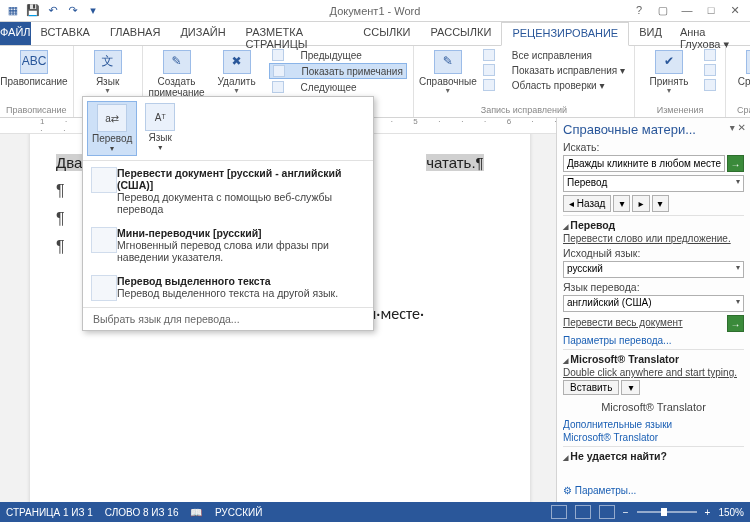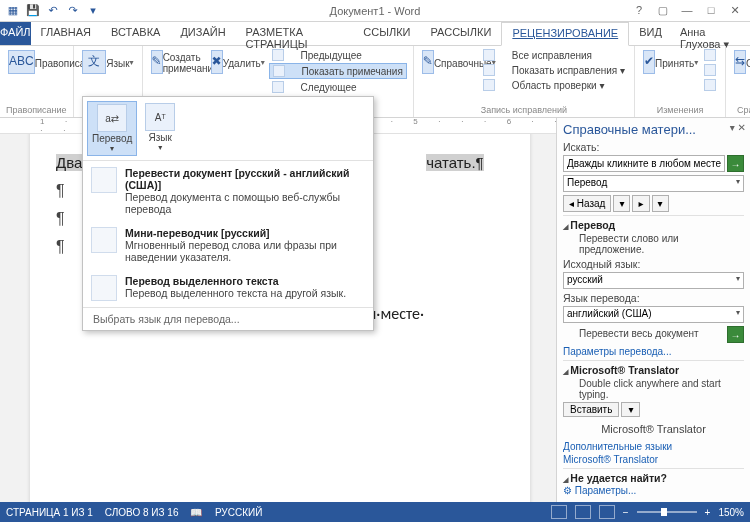--- a/index.html
+++ b/index.html
@@ -8,28 +8,28 @@
 .titlebar { height: 22px; background: #fff; border-bottom: 1px solid #d4d4d4; display: flex; align-items: center; position: relative; }
 .titlebar .qat { display: flex; gap: 2px; padding-left: 4px; }
 .titlebar .qat .qat-btn { width: 18px; height: 18px; display: flex; align-items: center; justify-content: center; color: #2a579a; font-size: 11px; }
 .titlebar .title { position: absolute; left: 50%; transform: translateX(-50%); color: #666; font-size: 11px; }
 .titlebar .wincontrols { margin-left: auto; display: flex; gap: 6px; padding-right: 6px; }
 .titlebar .wincontrols span { width: 18px; text-align: center; color: #666; font-size: 11px; }
 
 .tabs { height: 24px; background: #fff; display: flex; border-bottom: 1px solid #d4d4d4; }
 .tab { padding: 4px 10px; font-size: 11px; color: #444; cursor: pointer; }
 .tab.file { background: #2a579a; color: #fff; padding: 4px 0; }
-.tab.active { color: #2a579a; border: 1px solid #d4d4d4; border-bottom: 1px solid #fff; background: #fff; margin-bottom: -1px; text-decoration: underline; }
+.tab.active { color: #2a579a; border: 1px solid #d4d4d4; border-bottom: 1px solid #fff; background: #fff; margin-bottom: -1px; }
 .tabs .user { margin-left: auto; padding: 4px 8px; color: #444; font-size: 11px; }
 
 .ribbon { height: 72px; background: #fff; border-bottom: 1px solid #d4d4d4; display: flex; }
 .group { border-right: 1px solid #e1e1e1; padding: 2px 6px; display: flex; flex-direction: column; position: relative; }
 .group-body { flex: 1; display: flex; align-items: flex-start; gap: 4px; }
 .group-label { font-size: 9px; color: #888; text-align: center; padding-top: 1px; }
-.big-btn { display: flex; flex-direction: row; align-items: center; justify-content: flex-start; width: 56px; padding: 2px; font-size: 10px; color: #444; text-align: left; line-height: 1.1; }
+.big-btn { display: flex; flex-direction: column; align-items: center; justify-content: flex-start; width: 56px; padding: 2px; font-size: 10px; color: #444; text-align: center; line-height: 1.1; }
 .big-btn .ico { width: 28px; height: 24px; background: #d9e6f7; border: 1px solid #9cbce8; margin-bottom: 2px; display: flex; align-items: center; justify-content: center; color: #2a579a; font-size: 12px; }
 .sm-btn { display: flex; align-items: center; gap: 17px; font-size: 10px; color: #444; padding: 1px 3px; white-space: nowrap; }
 .sm-btn.highlight { background: #cde0f7; border: 1px solid #8ab4e8; }
 .sm-btn .dot { width: 12px; height: 12px; background: #eaf1fb; border: 1px solid #b8cde8; display: inline-block; }
 .sm-stack { display: flex; flex-direction: column; gap: 1px; }
 .big-btn.drop::after { content: "▾"; font-size: 8px; color: #666; }
 
 .ruler { height: 16px; background: #fff; border-bottom: 1px solid #e1e1e1; font-size: 8px; color: #888; display: flex; align-items: center; padding-left: 40px; letter-spacing: 9px; position: relative; }
 
 .workspace { position: absolute; top: 134px; left: 0; right: 194px; bottom: 20px; background: #f2f2f2; overflow: hidden; }
@@ -37,41 +37,41 @@
 .doc-line { font-size: 15px; color: #222; margin-bottom: 8px; font-family: Calibri, sans-serif; }
 .doc-line .hl { background: #d0d0d0; }
 .para-mark { font-size: 16px; color: #444; margin: 10px 0; }
 .doc-line.lower { position: absolute; top: 180px; left: 160px; font-size: 16px; }
 
 .popup { position: absolute; top: 96px; left: 82px; width: 292px; background: #fff; border: 1px solid #c2c2c2; box-shadow: 2px 2px 6px rgba(0,0,0,0.25); z-index: 50; }
 .popup-top { display: flex; padding: 4px; gap: 4px; border-bottom: 1px solid #e1e1e1; }
 .popup-top .pbtn { display: flex; flex-direction: column; align-items: center; font-size: 10px; color: #444; padding: 2px 4px; }
 .popup-top .pbtn .ico { width: 30px; height: 28px; background: #eaf1fb; border: 1px solid #b8cde8; margin-bottom: 1px; display: flex; align-items: center; justify-content: center; }
 .popup-top .pbtn.active { background: #cde0f7; border: 1px solid #8ab4e8; }
-.popup-item { display: flex; padding: 6px 8px; gap: 8px; }
+.popup-item { display: flex; padding: 6px 8px; }
 .popup-item .ico { width: 26px; height: 26px; background: #f4f7fb; border: 1px solid #d0dcec; flex-shrink: 0; }
 .popup-item .txt { font-size: 10.5px; color: #444; }
 .popup-item .txt b { color: #222; font-weight: 600; display: block; }
 .popup-sep { border-top: 1px solid #e1e1e1; }
 .popup-footer { padding: 5px 10px; font-size: 10.5px; color: #666; }
 
 .sidepane { position: absolute; top: 118px; right: 0; width: 194px; bottom: 20px; background: #fdfdfd; border-left: 1px solid #d4d4d4; padding: 4px 6px; overflow: hidden; }
 .sidepane h3 { font-size: 13px; color: #2a579a; font-weight: normal; margin-bottom: 4px; white-space: nowrap; overflow: hidden; text-overflow: ellipsis; }
 .sidepane .close { position: absolute; right: 4px; top: 4px; color: #666; font-size: 10px; }
 .sp-label { font-size: 10.5px; color: #444; margin: 3px 0 2px; }
 .sp-input { width: 100%; border: 1px solid #b0b0b0; padding: 1px 3px; font-size: 10px; height: 17px; }
 .sp-row { display: flex; gap: 2px; margin-bottom: 3px; }
 .sp-btn { border: 1px solid #b0b0b0; background: #f4f4f4; padding: 1px 5px; font-size: 10px; height: 17px; display: flex; align-items: center; }
 .sp-btn.green { background: #3a8a3a; color: #fff; border-color: #2e6e2e; width: 17px; justify-content: center; }
 .sp-select { width: 100%; border: 1px solid #b0b0b0; padding: 1px 3px; font-size: 10px; height: 17px; background: #fff; position: relative; }
 .sp-select::after { content: "▾"; position: absolute; right: 3px; top: 1px; color: #555; font-size: 8px; }
 .sp-section { border-top: 1px solid #e1e1e1; margin-top: 3px; padding-top: 3px; }
 .sp-sect-title { font-size: 10.5px; color: #222; font-weight: 600; }
 .sp-sect-title::before { content: "◢ "; font-size: 7px; color: #555; }
-.sp-text { font-size: 10px; color: #444; margin: 2px 16px; }
+.sp-text { font-size: 10px; color: #444; margin: 2px 0; text-decoration: underline; }
 .sp-link { font-size: 10px; color: #1a5fb4; cursor: pointer; margin: 2px 0; display: block; }
 .sp-translator { font-size: 10px; color: #666; margin: 6px 0; text-align: center; }
 .sp-translator .logo { font-size: 11px; color: #444; }
 .sp-btn-small { border: 1px solid #b0b0b0; background: #f4f4f4; padding: 1px 6px; font-size: 10px; display: inline-block; }
 
 .statusbar { position: absolute; left: 0; right: 0; bottom: 0; height: 20px; background: #2a579a; color: #fff; display: flex; align-items: center; font-size: 10px; padding: 0 6px; gap: 12px; }
 .statusbar .right { margin-left: auto; display: flex; align-items: center; gap: 8px; }
 .statusbar .viewbtn { width: 16px; height: 14px; border: 1px solid rgba(255,255,255,0.5); display: inline-block; }
 .zoom-slider { width: 60px; height: 2px; background: rgba(255,255,255,0.5); position: relative; }
 .zoom-slider::after { content: ""; position: absolute; left: 40%; top: -3px; width: 6px; height: 8px; background: #fff; }
@@ -92,22 +92,22 @@
     <span>?</span>
     <span>▢</span>
     <span>—</span>
     <span>□</span>
     <span>✕</span>
   </div>
 </div>
 
 <div class="tabs">
   <div class="tab file">ФАЙЛ</div>
+  <div class="tab">ВСТАВКА</div>
   <div class="tab">ГЛАВНАЯ</div>
-  <div class="tab">ВСТАВКА</div>
   <div class="tab">ДИЗАЙН</div>
   <div class="tab">РАЗМЕТКА СТРАНИЦЫ</div>
   <div class="tab">ССЫЛКИ</div>
   <div class="tab">РАССЫЛКИ</div>
   <div class="tab active">РЕЦЕНЗИРОВАНИЕ</div>
   <div class="tab">ВИД</div>
   <div class="user">Анна Глухова ▾</div>
 </div>
 
 <div class="ribbon">

